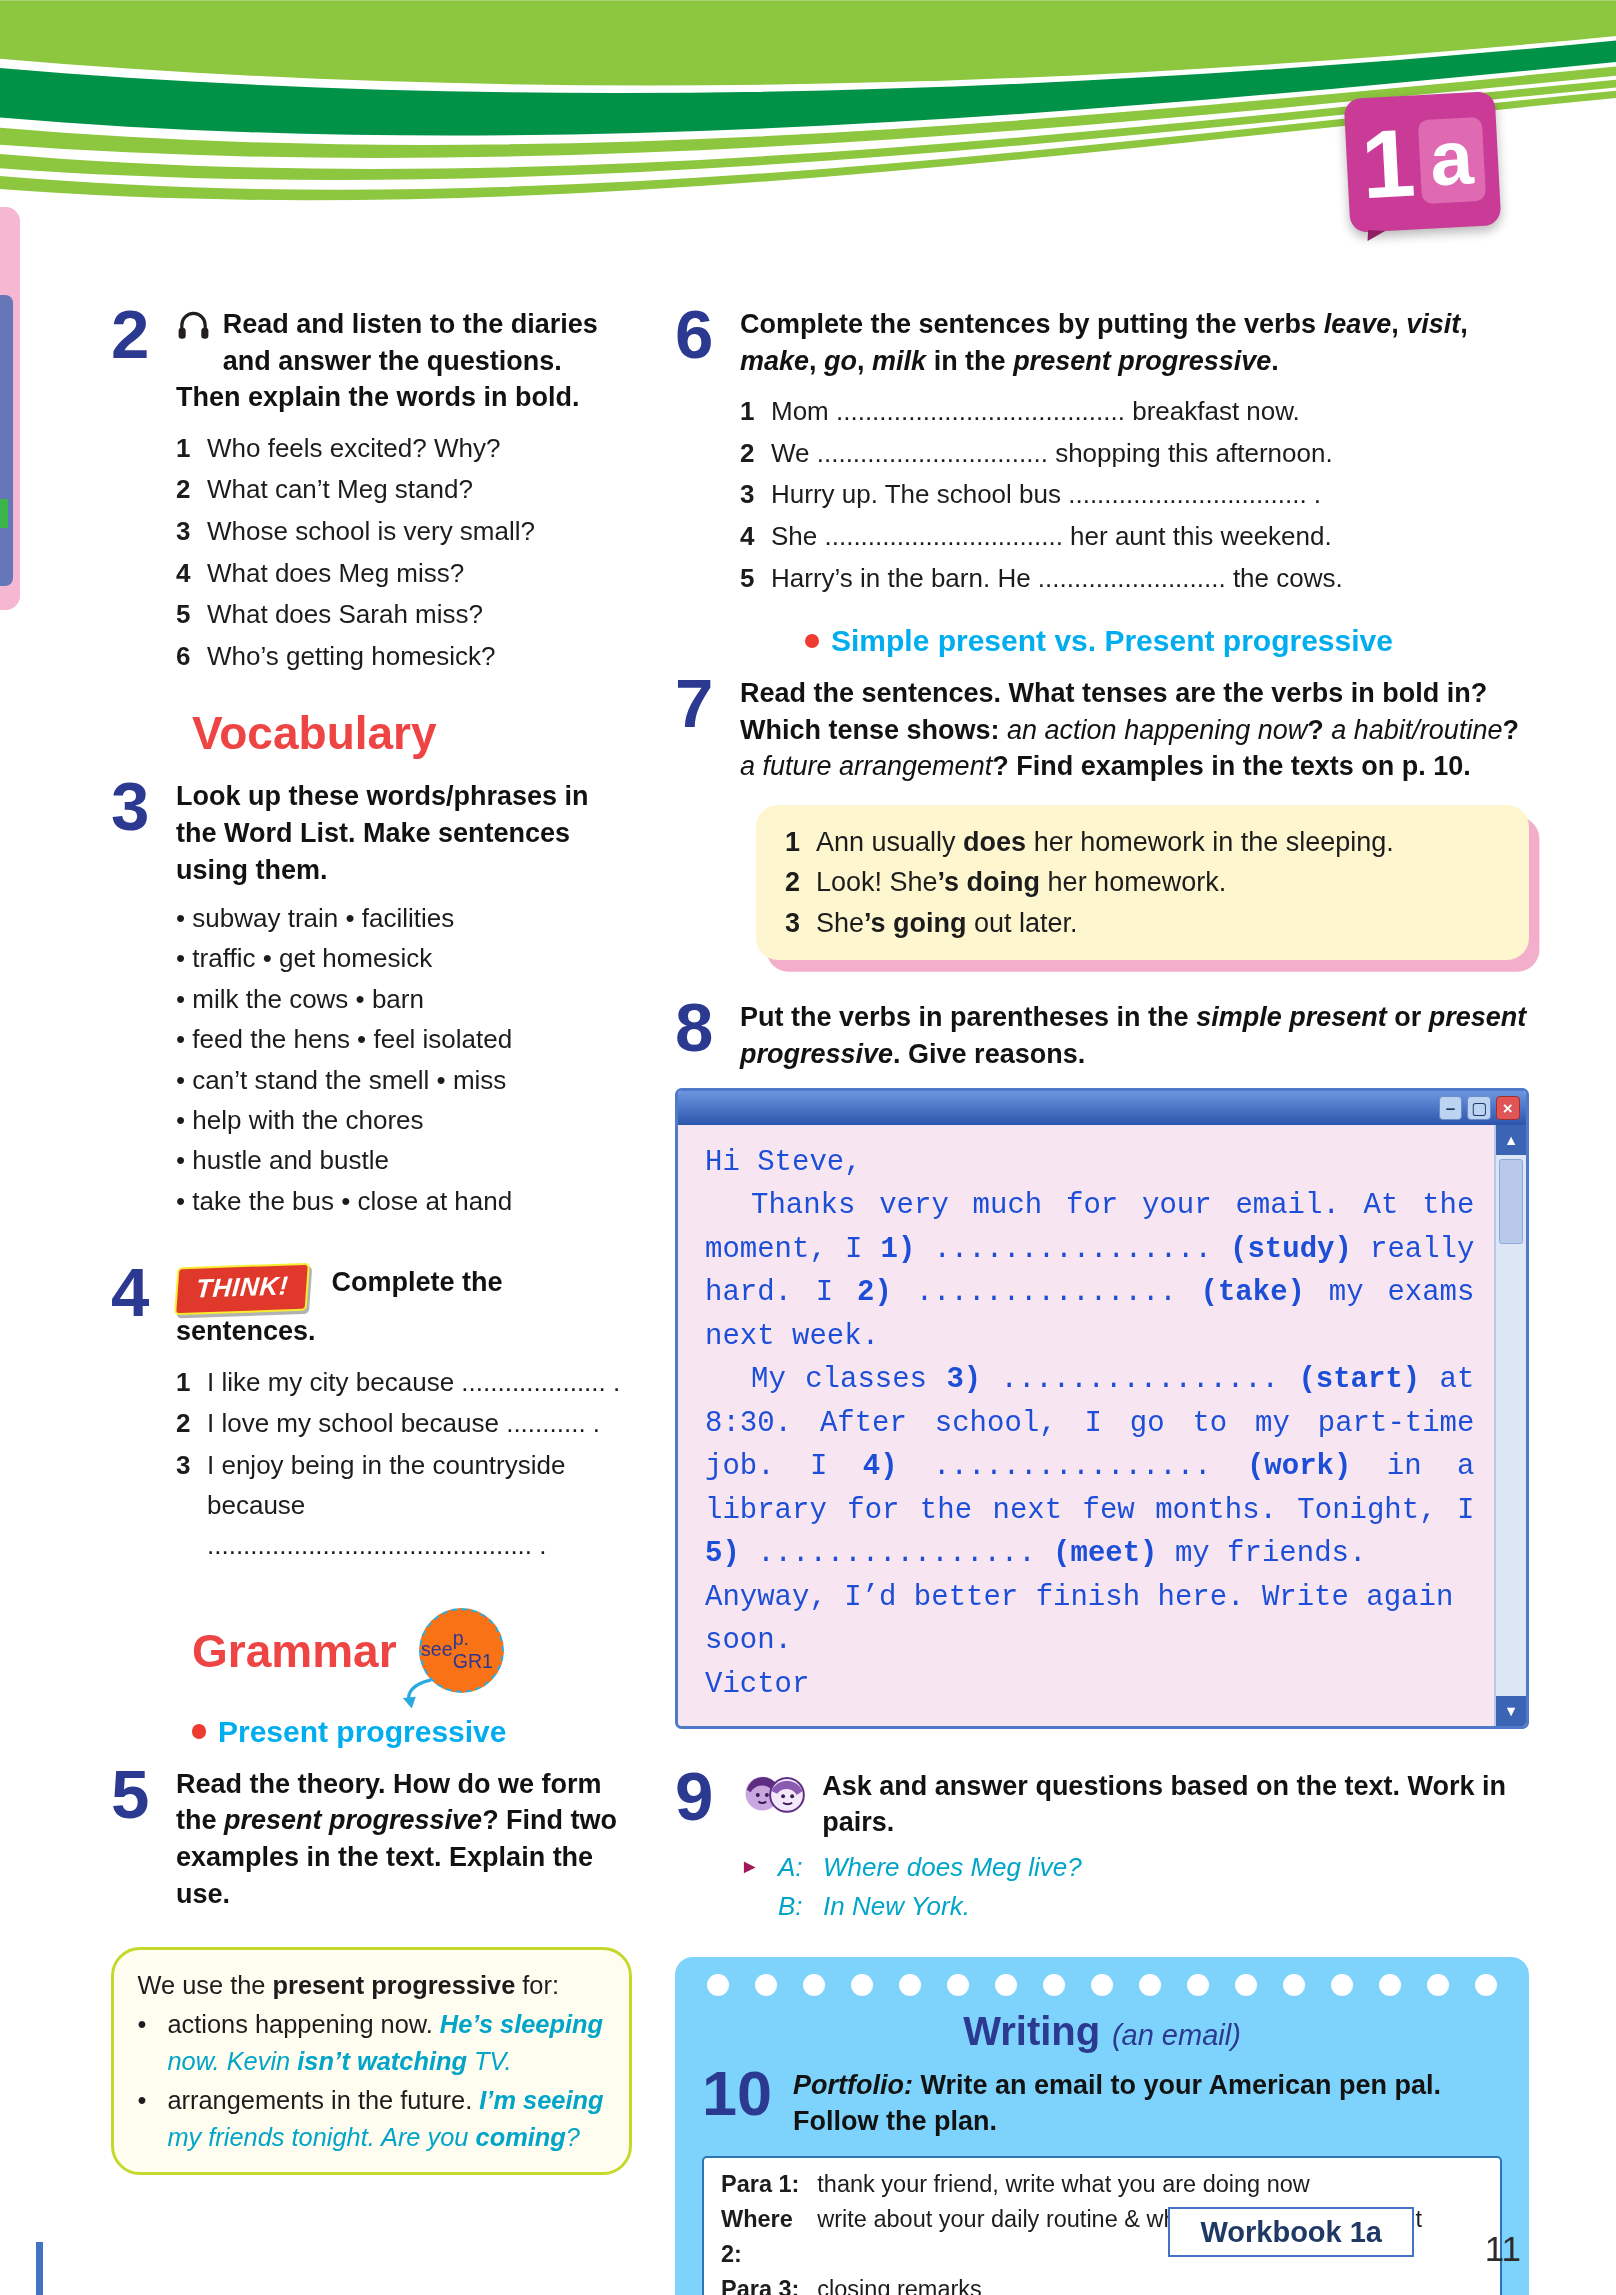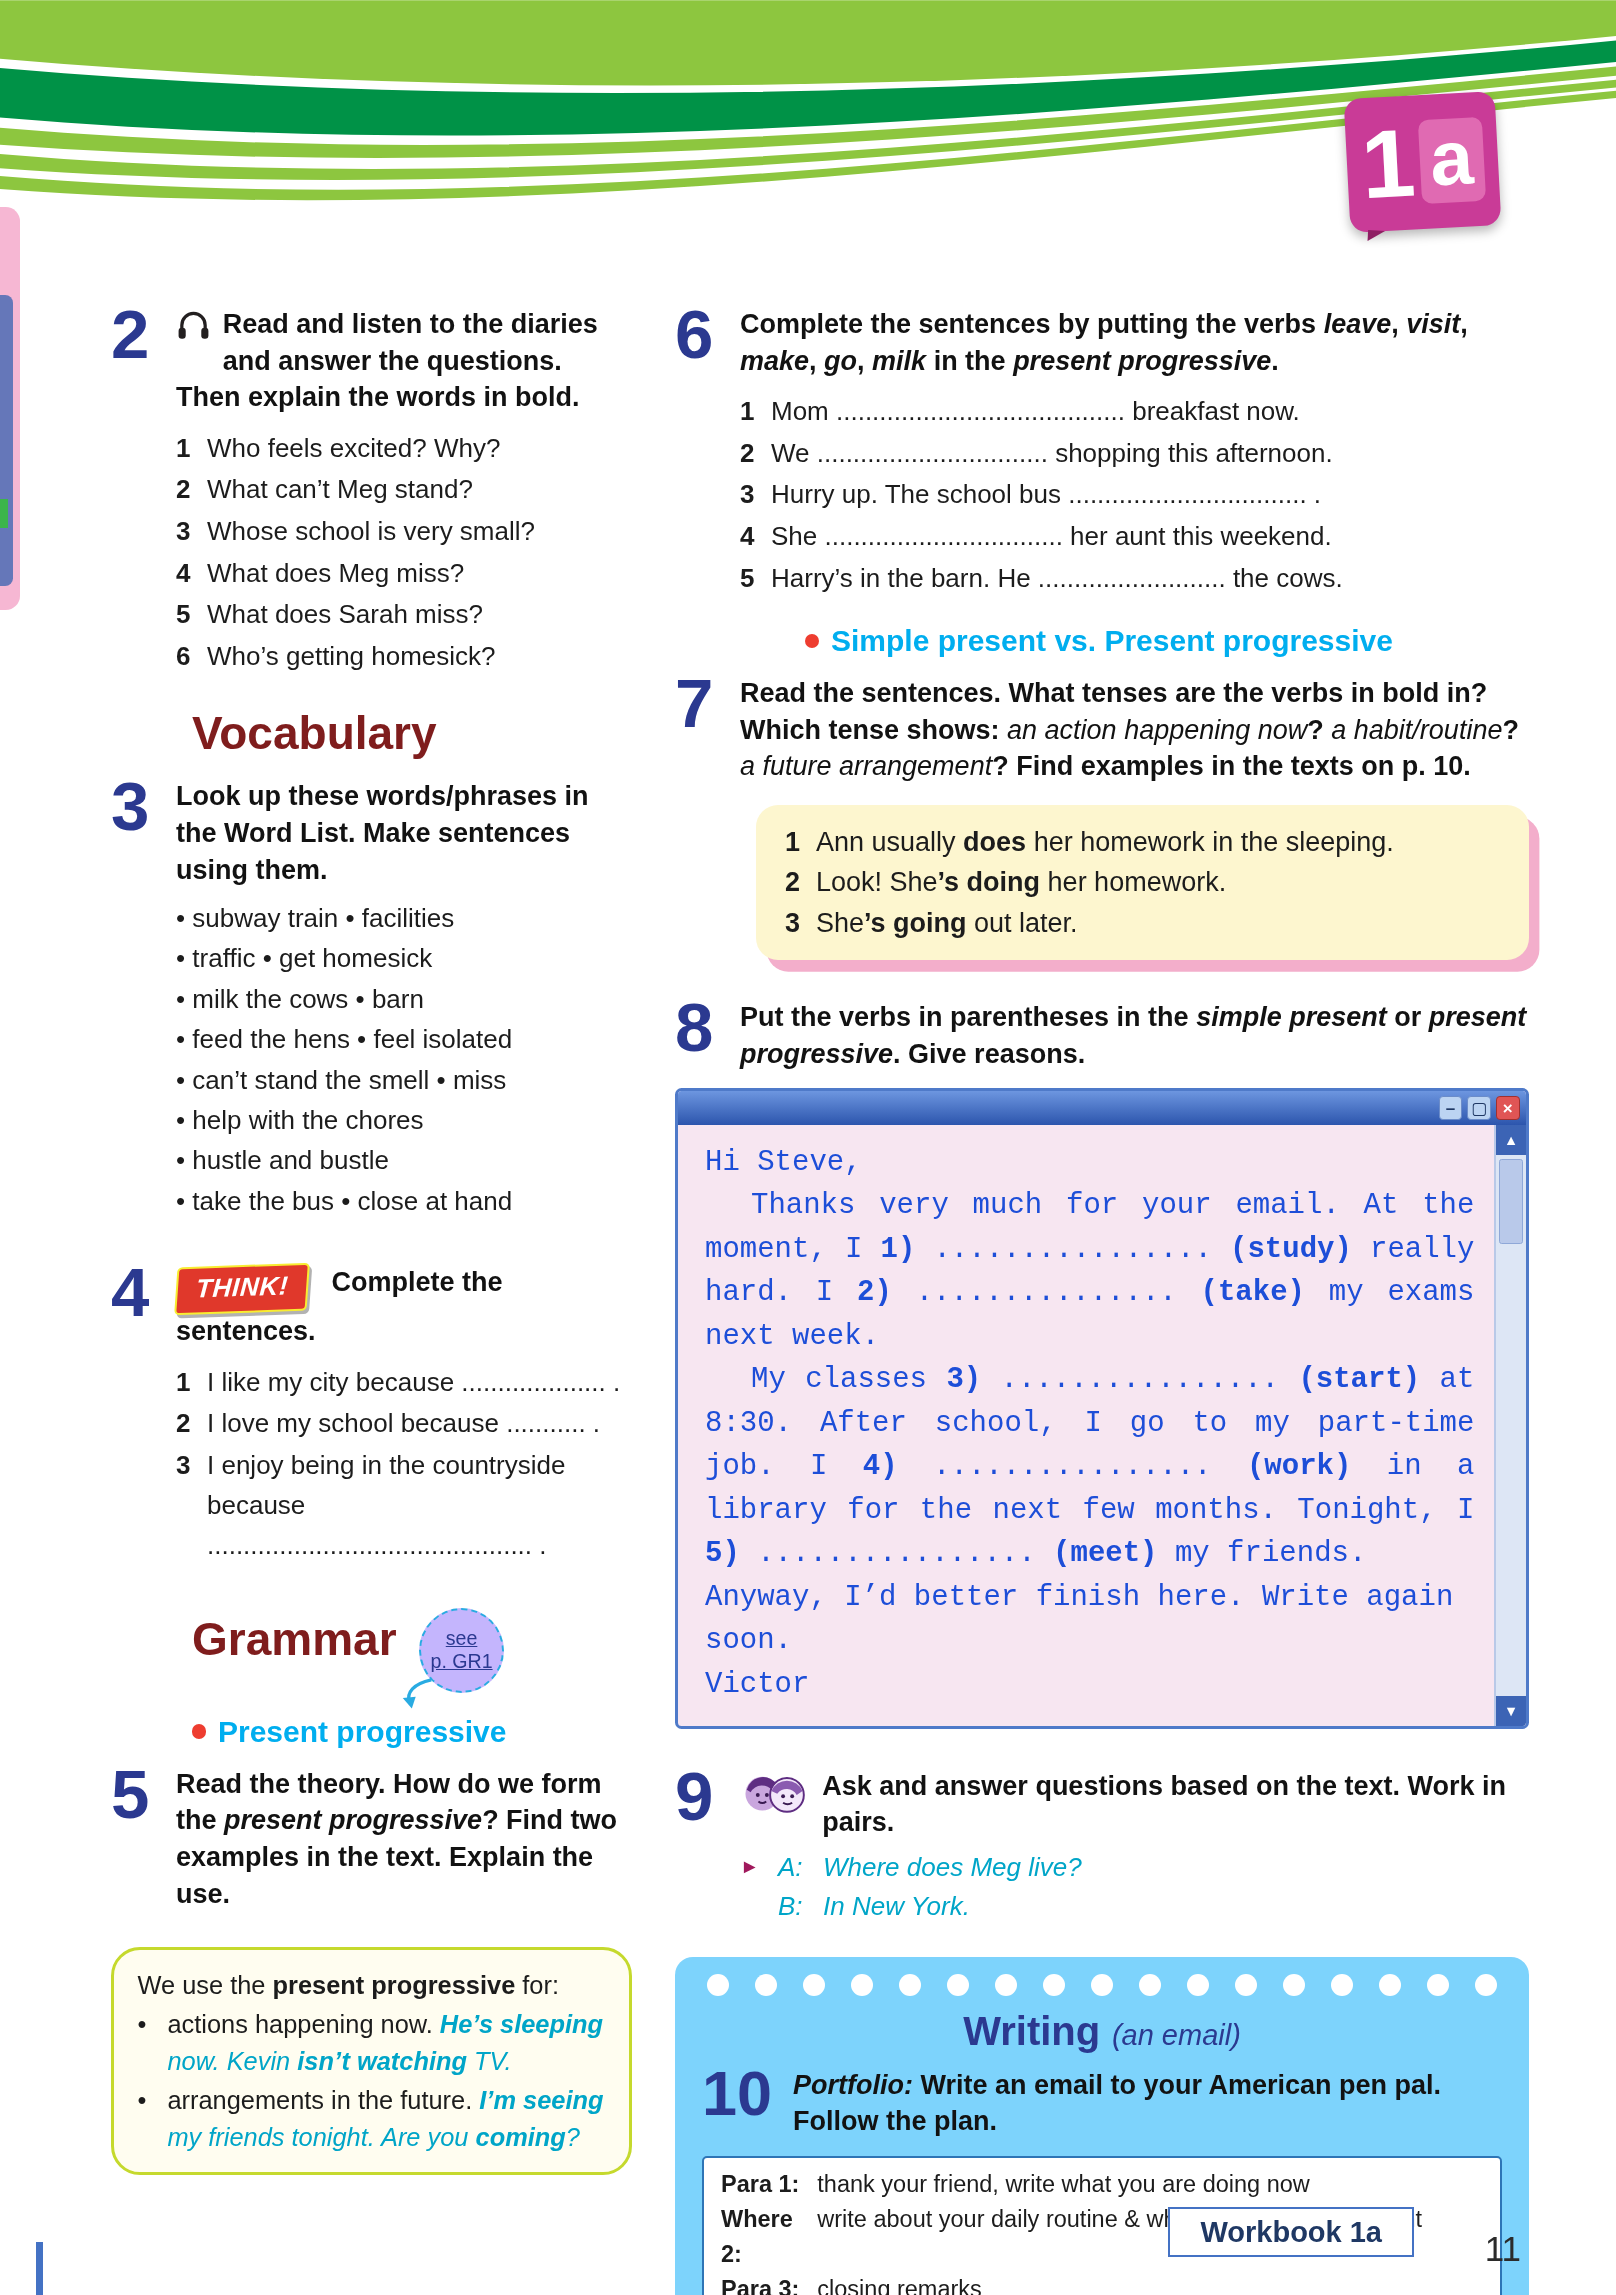--- a/index.html
+++ b/index.html
@@ -45,40 +45,40 @@
   .instr { font-size:27px; line-height:1.36; color:#121212; }
   .instr .b { font-weight:700; }
 
   .numrow { display:flex; margin-top:5.2px; font-size:26px; line-height:1.5; }
   .numrow .rn { flex:0 0 31px; font-weight:700; }
   .numrow .rt { flex:1; min-width:0; }
 
   .qlist { margin-top:11.7px; }
   .qlist .numrow { line-height:1.55; margin-top:1.3px; }
 
-  .h-major { display:inline-block; font-size:46px; font-weight:700; color:#7f1d1d; }
+  .h-major { display:inline-block; font-size:46px; font-weight:700; color:#ef4444; }
   .head-block { margin:3.9px 0 18px 81px; }
   .h-teal { display:flex; align-items:center; gap:11.7px; font-size:30px; font-weight:700; color:#00aeef; margin:0 0 17px 81px; }
   .h-teal .dot { width:14.3px; height:14.3px; border-radius:50%; background:#ee3d30; flex:none; }
   .h-teal.indent-r { margin-left:130px; }
 
   .blist { margin-top:10.4px; font-size:26px; line-height:1.48; }
   .blist div { margin:2px 0; }
 
   
   .think { display:inline-block; background:#e0382b; color:#fff; font-style:italic; font-weight:700;
            font-size:26px; padding:2.6px 18px 6.5px; border:2px solid #f8ed31; border-radius:5.2px;
            transform:skewX(-6deg) rotate(-2deg); box-shadow:2.6px 3.3px 0 rgba(0,0,0,0.3);
            margin-right:15.6px; vertical-align:-3.9px; letter-spacing:0.7px; }
 
   
   .grwrap { display:inline-block; position:relative; margin-left:19.6px; vertical-align:10.4px; }
   .grbadge { width:85px; height:85px; border:2.6px dashed #29abe2; border-radius:50%;
-             display:flex; flex-direction:column; align-items:center; justify-content:center;
-             font-size:19.6px; color:#2b3990; line-height:1.2; background:#c4b5fd;text-decoration:underline; }
+             display:flex; flex-direction:row; align-items:center; justify-content:center;
+             font-size:19.6px; color:#2b3990; line-height:1.2; background:#f97316; }
   .grarrow { position:absolute; left:-23.5px; bottom:-18px; }
 
   
   .theory { border:3.9px solid #c5d92d; border-radius:29px; background:#fffdf0;
             padding:17px 23.5px; font-size:25.4px; line-height:1.42; }
   .tb-row { display:flex; gap:14.3px; margin-top:3.9px; }
   .tb-row .bchar { flex:0 0 15.6px; }
   .tb-row .btxt { flex:1; }
 
   

